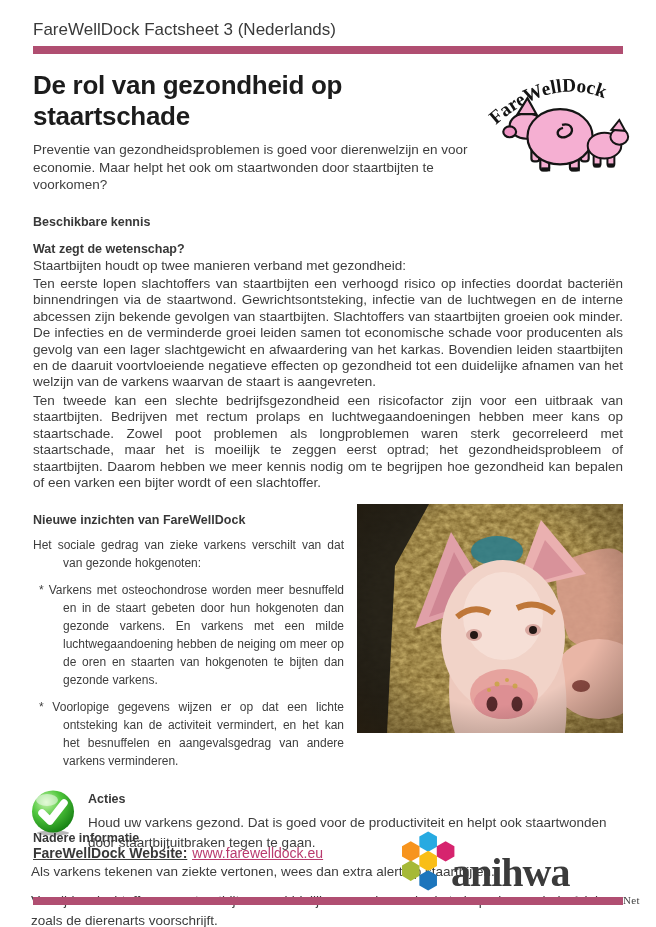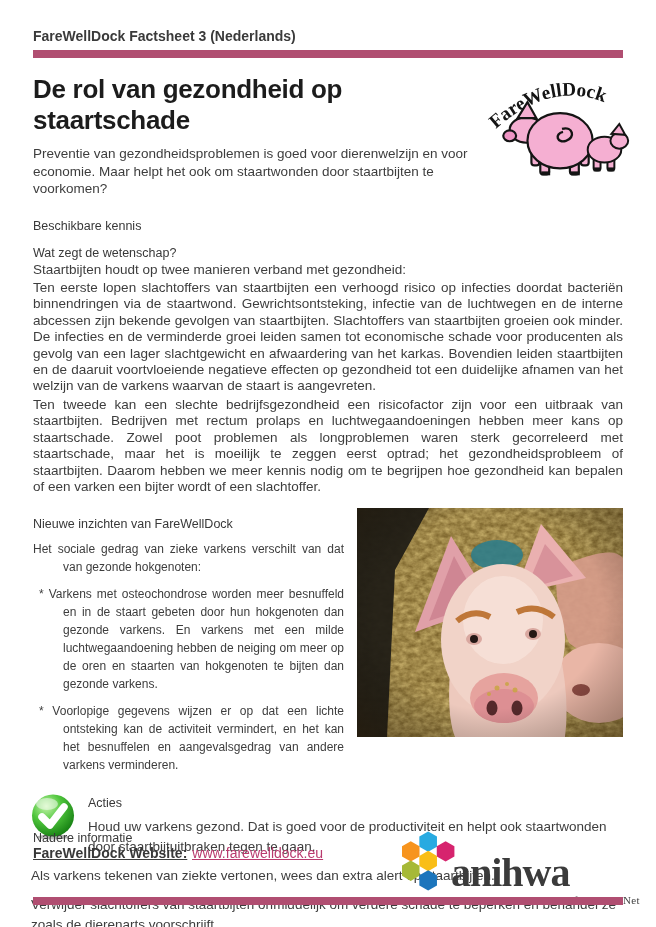--- a/index.html
+++ b/index.html
@@ -6,30 +6,30 @@
   html, body { background: #ffffff; }
   body {
     width: 656px; height: 927px;
     font-family: "Liberation Sans", sans-serif;
     color: #3d3d3d;
     position: relative;
     overflow: hidden;
   }
   .page { position: relative; width: 656px; height: 927px; padding: 0 33px; }
 
-  .doc-label { padding-top: 28px; font-size: 14px; color: #3a3a3a; font-weight: bold; }
+  .doc-label { padding-top: 20px; font-size: 17px; color: #3a3a3a; }
   .rule { height: 8px; background: #b04e71; margin-top: 6px; width: 590px; }
 
   .title-row { display: flex; margin-top: 10px; }
   .title-col { flex: 1; padding-top: 6px; }
   h1 { font-size: 26px; font-weight: 700; color: #1c1c1c; letter-spacing: -0.3px; }
   .intro { margin-top: 9px; font-size: 13.5px; line-height: 1.3; width: 452px; }
   .fwd-logo { width: 158px; height: 112px; flex: 0 0 158px; margin-top: -2px; }
 
-  .sec-h { font-size: 12.5px; font-weight: 400; color: #383838; }
+  .sec-h { font-size: 12.5px; font-weight: 700; color: #383838; }
   .kennis .sec-h1 { margin-top: 21px; }
   .kennis .sec-h2 { margin-top: 13px; }
   .body-p { font-size: 13.5px; line-height: 16.4px; text-align: justify; margin-top: 2px; width: 590px; }
   .body-p.lead { text-align: left; }
 
   .twocol { display: flex; margin-top: 13px; gap: 13px; }
   .leftcol { width: 340px; }
   .leftcol .sec-h { margin-top: 9px; }
   .leftcol .hang { font-size: 12px; line-height: 18px; text-align: justify;
                    margin-top: 9px; padding-left: 30px; text-indent: -30px; }

